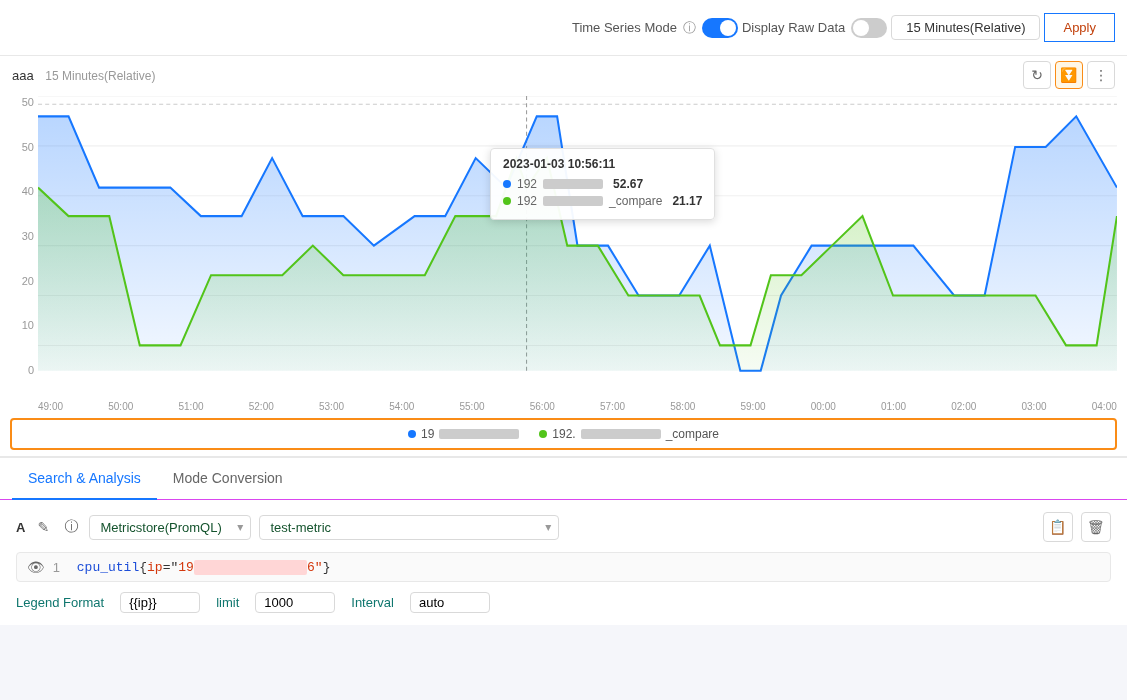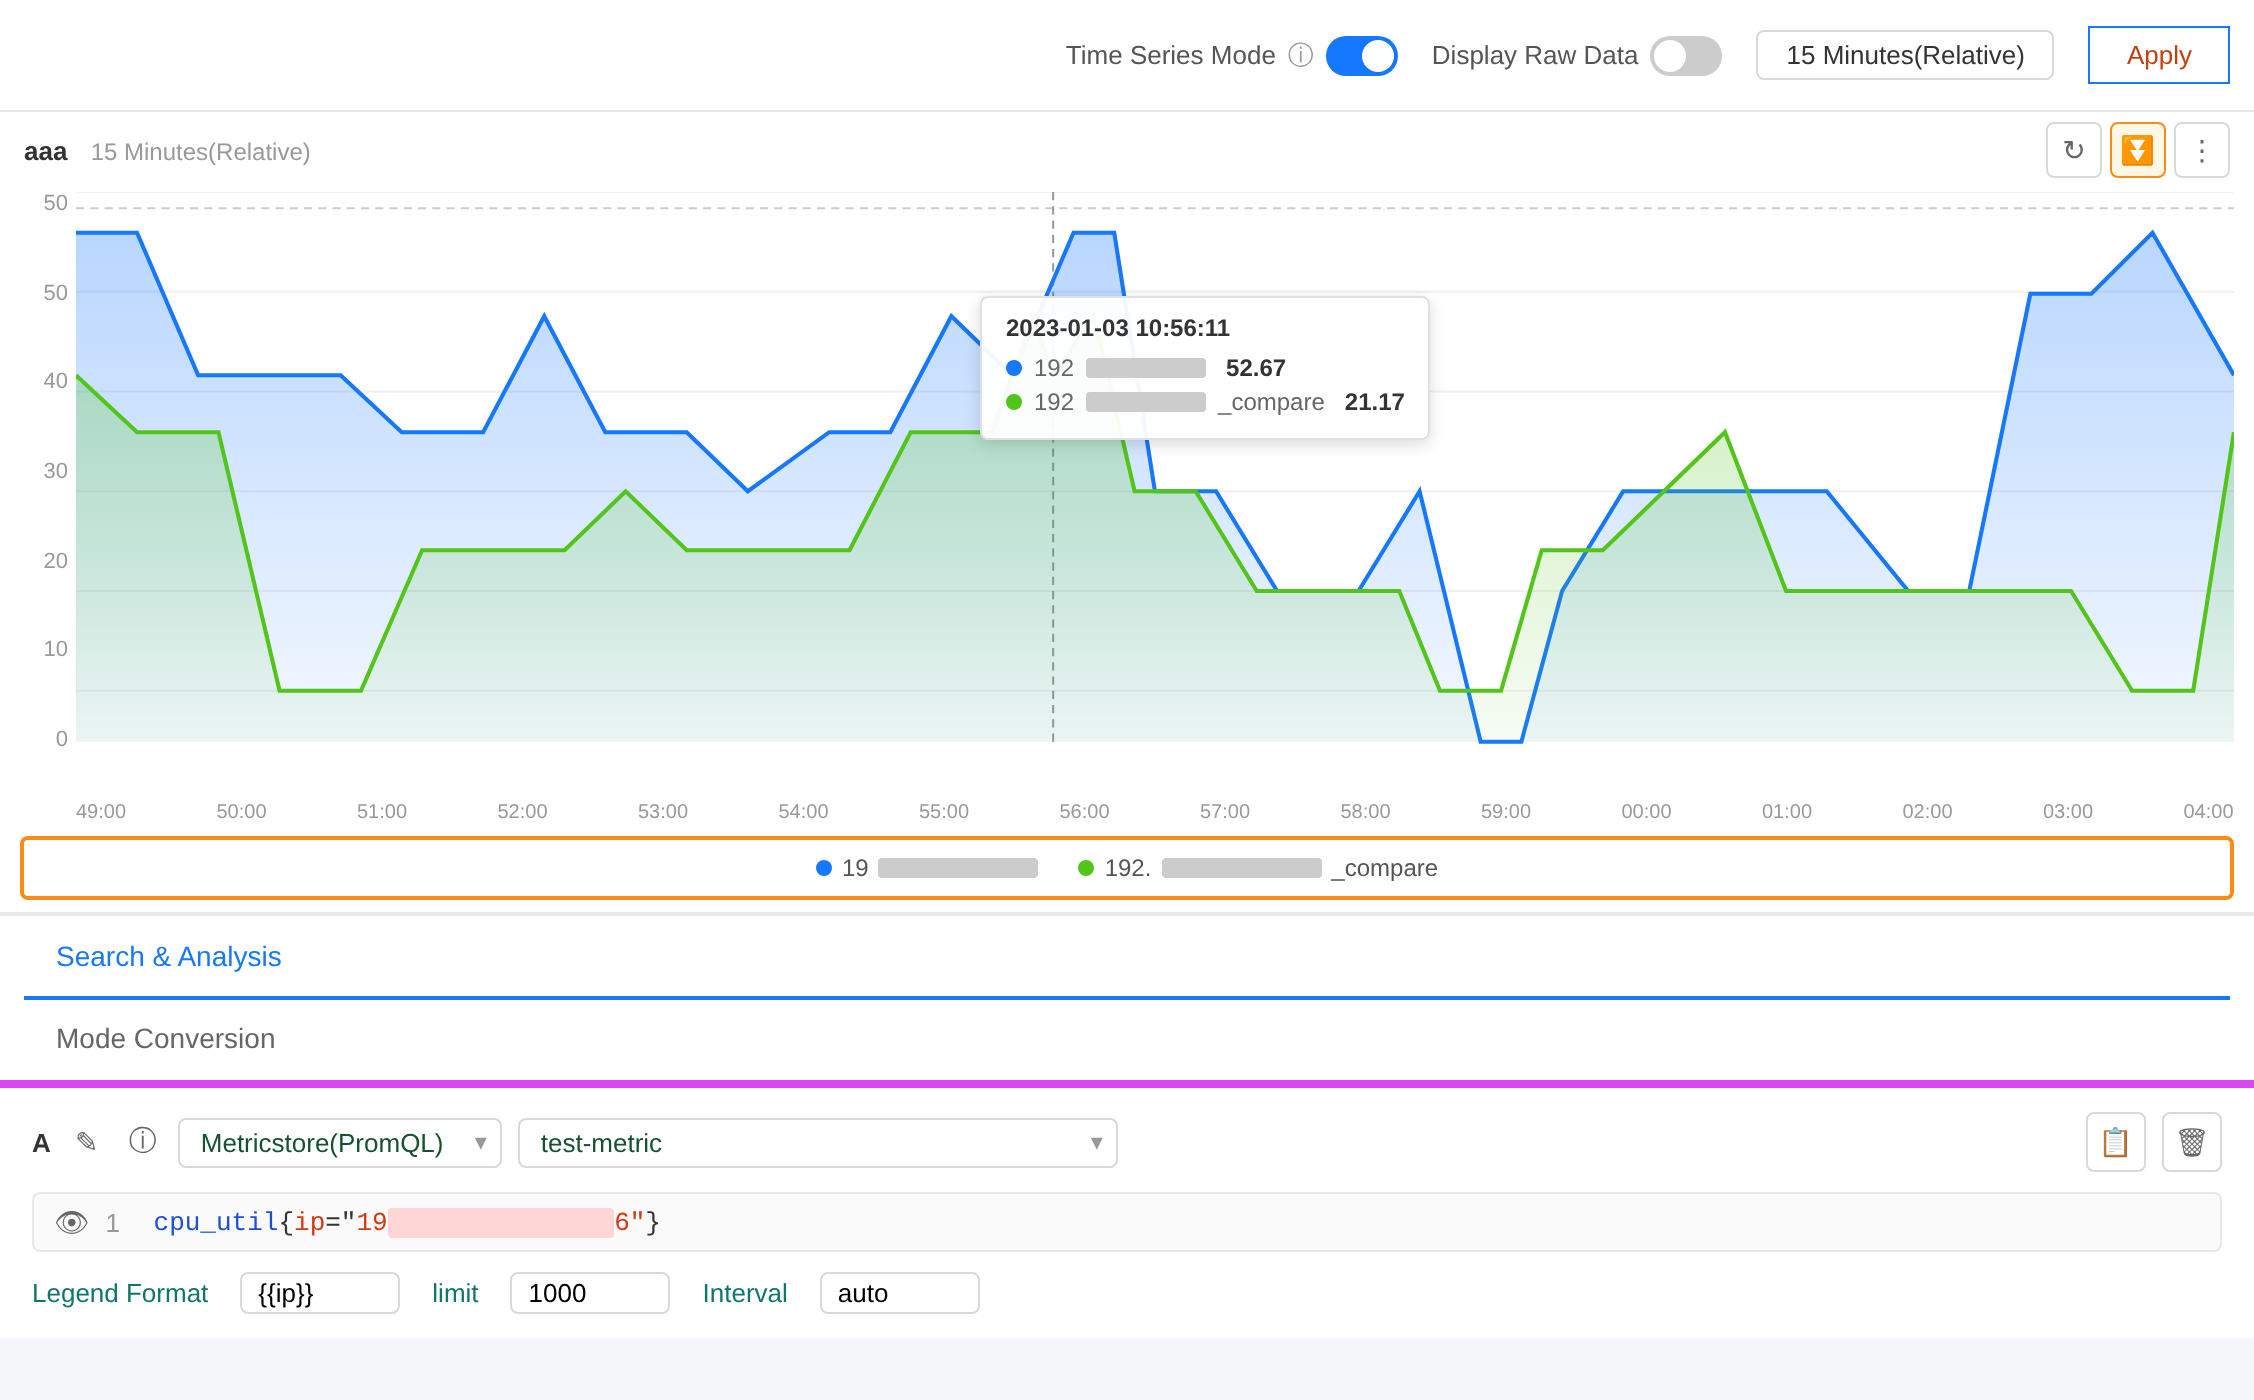--- a/index.html
+++ b/index.html
@@ -1,21 +1,21 @@
 <!DOCTYPE html>
 <html><head>
   <meta charset="utf-8">
   <style>
     * { box-sizing: border-box; margin: 0; padding: 0; }
     body { font-family: -apple-system, BlinkMacSystemFont, 'Segoe UI', Arial, sans-serif; font-size: 13px; background: #f5f6fa; color: #333; width: 1127px; height: 700px; overflow: hidden; }
 
     .top-bar {
       display: flex; align-items: center; justify-content: flex-end;
       padding: 8px 12px; background: #fff; border-bottom: 1px solid #e8e8e8;
-      gap: 17px; height: 56px;
+      gap: 4px; height: 56px;
     }
     .top-bar-label { color: #555; font-size: 13px; }
     .toggle-group { display: flex; align-items: center; gap: 6px; }
     .toggle { width: 36px; height: 20px; border-radius: 10px; position: relative; cursor: pointer; }
     .toggle.on { background: #1677ff; }
     .toggle.off { background: #ccc; }
     .toggle::after { content: ''; position: absolute; width: 16px; height: 16px; border-radius: 50%; background: #fff; top: 2px; transition: left 0.2s; }
     .toggle.on::after { left: 18px; }
     .toggle.off::after { left: 2px; }
     .time-btn {
@@ -77,21 +77,21 @@
       height: 32px; gap: 20px; border: 2px solid #fa8c16; border-radius: 4px;
       margin: 0 10px 6px 10px; background: #fff;
     }
     .legend-item { display: flex; align-items: center; gap: 5px; font-size: 12px; color: #555; }
     .legend-dot { width: 8px; height: 8px; border-radius: 50%; }
     .legend-blur { background: #ccc; width: 80px; height: 10px; border-radius: 2px; display: inline-block; }
 
     .bottom-section {
       background: #fff; border-top: 1px solid #e8e8e8; padding: 0;
     }
-    .tabs { display: flex; border-bottom: 4px solid #d946ef; padding: 0 12px; flex-direction: column; }
+    .tabs { display: flex; border-bottom: 1px solid #d946ef; padding: 0 12px; }
     .tab {
       padding: 12px 16px; font-size: 14px; cursor: pointer; color: #666;
       border-bottom: 2px solid transparent; margin-bottom: -1px;
     }
     .tab.active { color: #1677ff; border-bottom-color: #1677ff; font-weight: 500; }
 
     .query-section { padding: 12px 16px; }
     .query-row { display: flex; align-items: center; gap: 8px; margin-bottom: 10px; }
     .query-icon { width: 20px; height: 20px; display: flex; align-items: center; justify-content: center; cursor: pointer; color: #666; font-size: 14px; }
     .query-select {
@@ -140,21 +140,21 @@
     <span class="top-bar-label">Display Raw Data</span>
     <div class="toggle off"></div>
   </div>
   <button class="time-btn">15 Minutes(Relative)</button>
   <button class="apply-btn">Apply</button>
 </div>
 
 <div class="chart-container">
   <div class="chart-header">
     <div>
-      <span style="font-weight:700;color:#333;">aaa</span>
+      <span style="font-weight:400;color:#333;">aaa</span>
       <span style="color:#999;font-size:12px;margin-left:8px;">15 Minutes(Relative)</span>
     </div>
     <div class="chart-actions">
       <button class="chart-action-btn" title="Refresh">↻</button>
       <button class="chart-action-btn active" title="Compare">⏬</button>
       <button class="chart-action-btn" title="More">⋮</button>
     </div>
   </div>
 
   <div class="chart-area">

